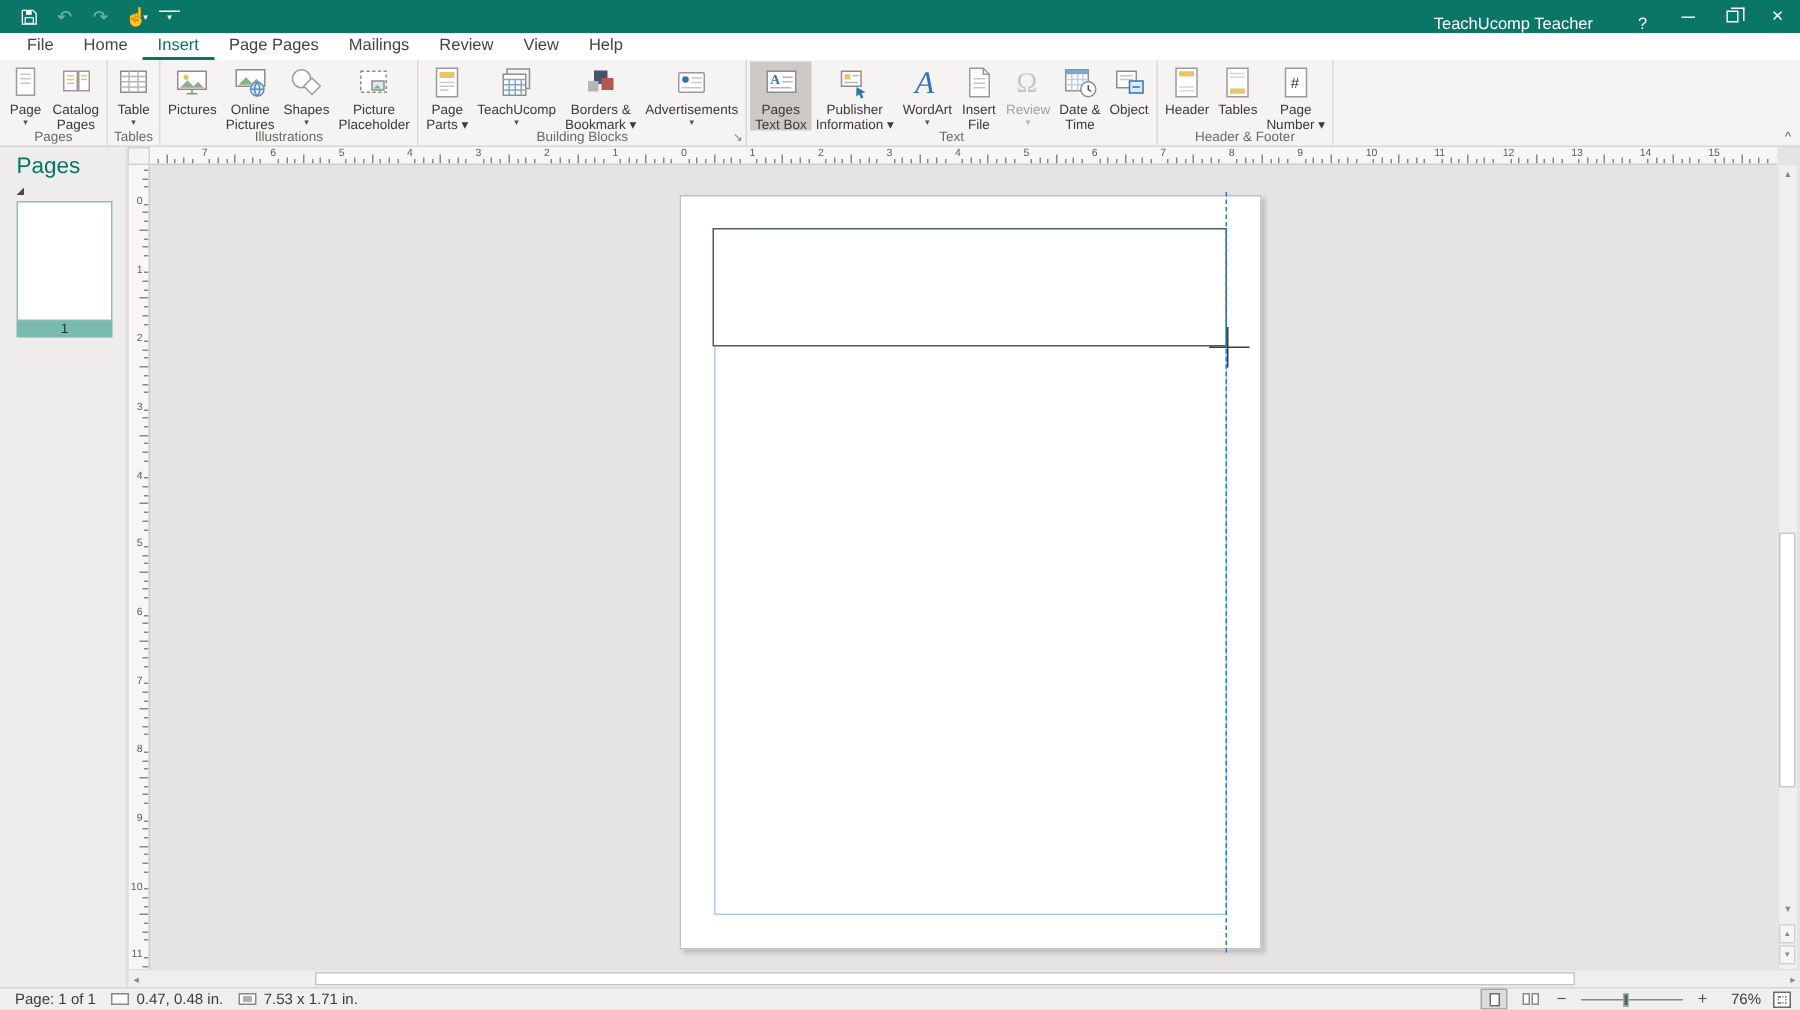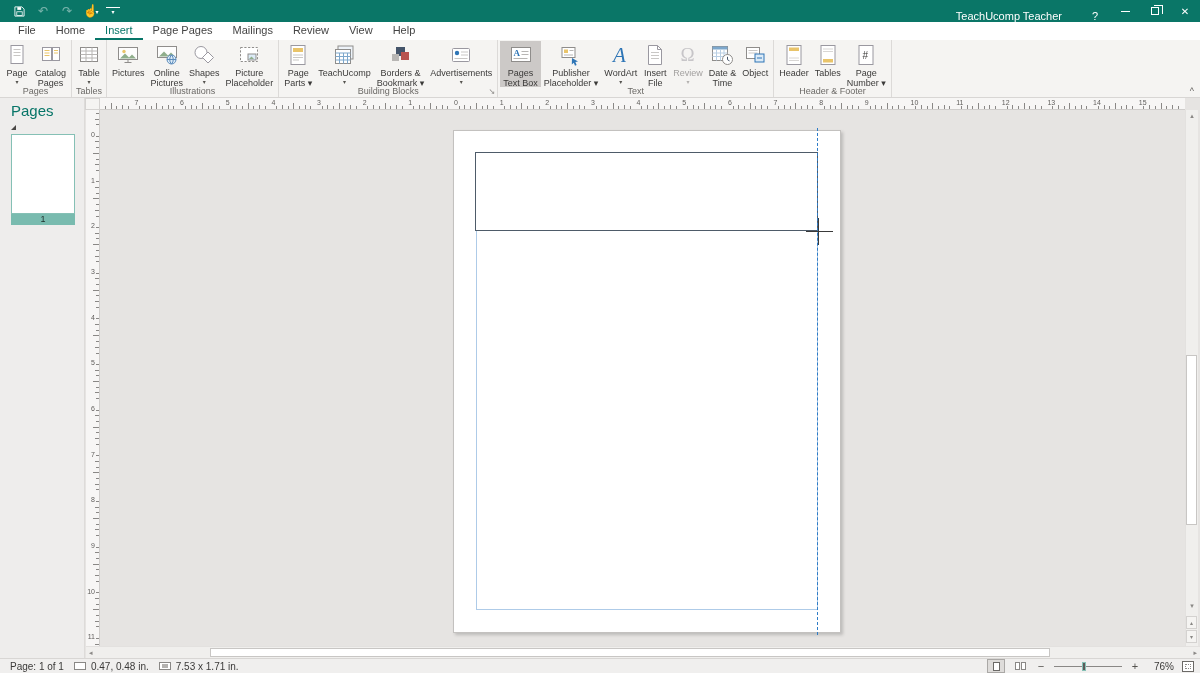--- a/index.html
+++ b/index.html
@@ -258,21 +258,21 @@
         <span class="lbl">Text Box</span>
       </div>
       <div class="rbtn">
         <span class="icon"><svg viewBox="0 0 24 24" width="24" height="24">
             <rect x="3" y="4.5" width="13" height="10" fill="#fff" stroke="#8f8d8b"></rect>
             <rect x="5" y="6.5" width="4" height="3.5" fill="#e9c46a"></rect>
             <path d="M10.5 7.5h4M5 12h9" stroke="#b8b6b4"></path>
             <path d="M13 15l6 3.5-2.6.6 1.2 2.9-1.6.7-1.2-2.9-2 1.6z" fill="#2e75b6"></path>
           </svg></span>
         <span class="lbl">Publisher</span>
-        <span class="lbl">Placeholder ▾</span>
+        <span class="lbl">Information ▾</span>
       </div>
       <div class="rbtn">
         <span class="icon"><svg viewBox="0 0 24 24" width="24" height="24">
             <text x="4" y="19" font-size="21" font-style="italic" fill="#2e75b6" font-family="Liberation Serif,serif">A</text>
           </svg></span>
         <span class="lbl">WordArt</span>
         <span class="arrow">▾</span>
       </div>
       <div class="rbtn">
         <span class="icon"><svg viewBox="0 0 24 24" width="24" height="24">

